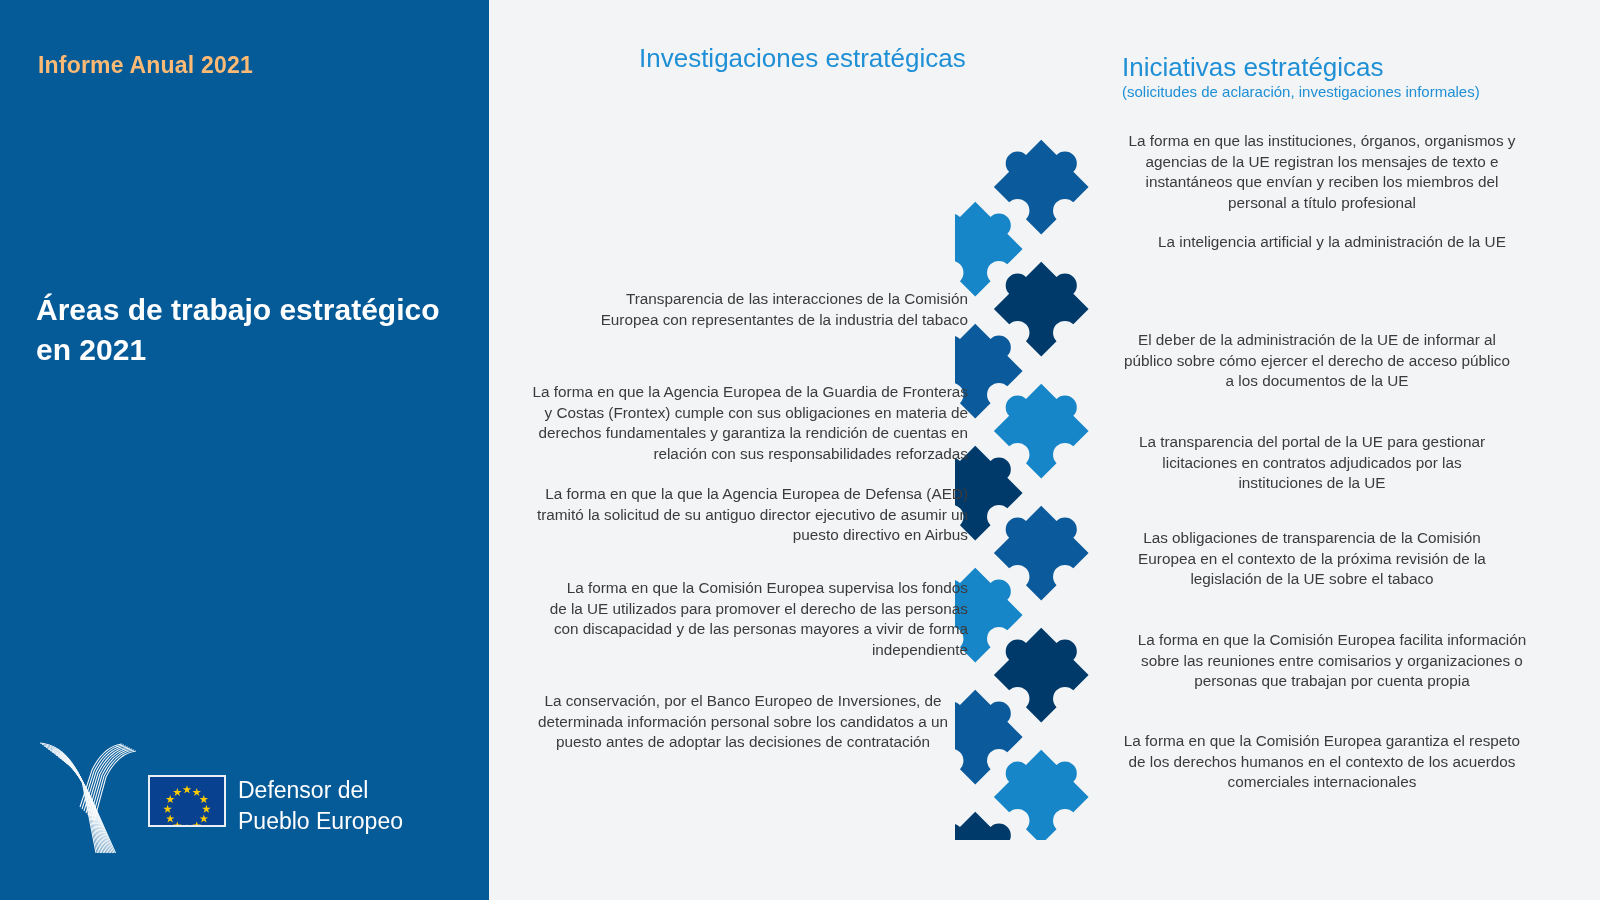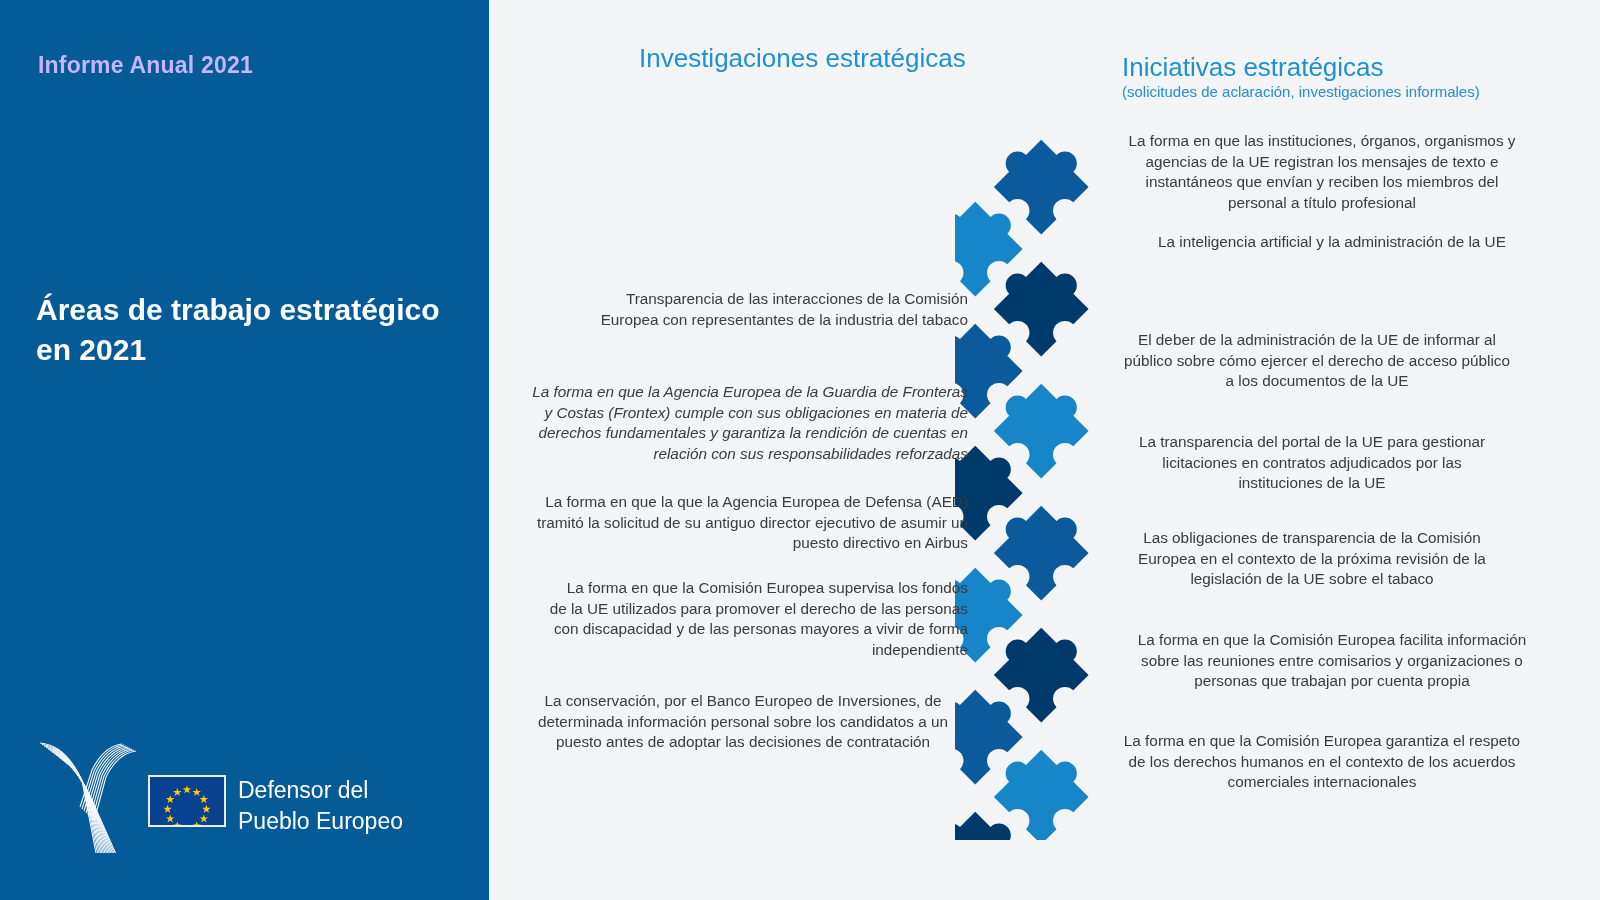--- a/index.html
+++ b/index.html
@@ -15,21 +15,21 @@
   #sidebar{
     position:absolute; left:0; top:0; width:489px; height:900px;
     background:#055a98;
   }
   #sidebar-divider{
     position:absolute; left:489px; top:0; width:11px; height:900px;
     background:#f2f4f5;
   }
   #report-label{
     position:absolute; left:38px; top:52px;
-    font-size:23px; font-weight:bold; color:#c4b5fd; letter-spacing:.2px;
+    font-size:23px; font-weight:bold; color:#fdba74; letter-spacing:.2px;
     white-space:nowrap;
   }
   #main-title{
     position:absolute; left:36px; top:290px; width:420px;
     font-size:30px; font-weight:bold; color:#ffffff; line-height:1.32;
   }
 
   
   #logo-block{ position:absolute; left:36px; top:735px; width:400px; height:120px; }
   #logo-mark{ position:absolute; left:0; top:0; width:110px; height:120px; }
@@ -187,23 +187,23 @@
         <use href="#pz" x="0" y="0" fill="#003a6b" transform="translate(34,680) rotate(45) scale(1.08)"></use>
 
         <use href="#pz" x="0" y="0" fill="#0a5a9c" transform="translate(100,740) rotate(45) scale(1.08)"></use>
       </g>
     </svg>
   </div>
 
 
   <div class="item-text left-item" style="top:289px; width:400px;">Transparencia de las interacciones de la Comisión Europea con representantes de la industria del tabaco</div>
 
-  <div class="item-text left-item" style="top:382px; width:440px;font-style:italic;">La forma en que la Agencia Europea de la Guardia de Fronteras y Costas (Frontex) cumple con sus obligaciones en materia de derechos fundamentales y garantiza la rendición de cuentas en relación con sus responsabilidades reforzadas</div>
-
-  <div class="item-text left-item" style="top:484px; width:440px;margin-top:8px;">La forma en que la que la Agencia Europea de Defensa (AED) tramitó la solicitud de su antiguo director ejecutivo de asumir un puesto directivo en Airbus</div>
+  <div class="item-text left-item" style="top:382px; width:440px;">La forma en que la Agencia Europea de la Guardia de Fronteras y Costas (Frontex) cumple con sus obligaciones en materia de derechos fundamentales y garantiza la rendición de cuentas en relación con sus responsabilidades reforzadas</div>
+
+  <div class="item-text left-item" style="top:484px; width:440px;">La forma en que la que la Agencia Europea de Defensa (AED) tramitó la solicitud de su antiguo director ejecutivo de asumir un puesto directivo en Airbus</div>
 
   <div class="item-text left-item" style="top:578px; width:420px;">La forma en que la Comisión Europea supervisa los fondos de la UE utilizados para promover el derecho de las personas con discapacidad y de las personas mayores a vivir de forma independiente</div>
 
   <div class="item-text left-item" style="top:691px; width:450px;text-align:center;">La conservación, por el Banco Europeo de Inversiones, de determinada información personal sobre los candidatos a un puesto antes de adoptar las decisiones de contratación</div>
 
   <div class="item-text right-item" style="top:131px; width:400px;">La forma en que las instituciones, órganos, organismos y agencias de la UE registran los mensajes de texto e instantáneos que envían y reciben los miembros del personal a título profesional</div>
 
   <div class="item-text right-item" style="top:232px; width:420px;">La inteligencia artificial y la administración de la UE</div>
 
   <div class="item-text right-item" style="top:330px; width:390px;">El deber de la administración de la UE de informar al público sobre cómo ejercer el derecho de acceso público a los documentos de la UE</div>

